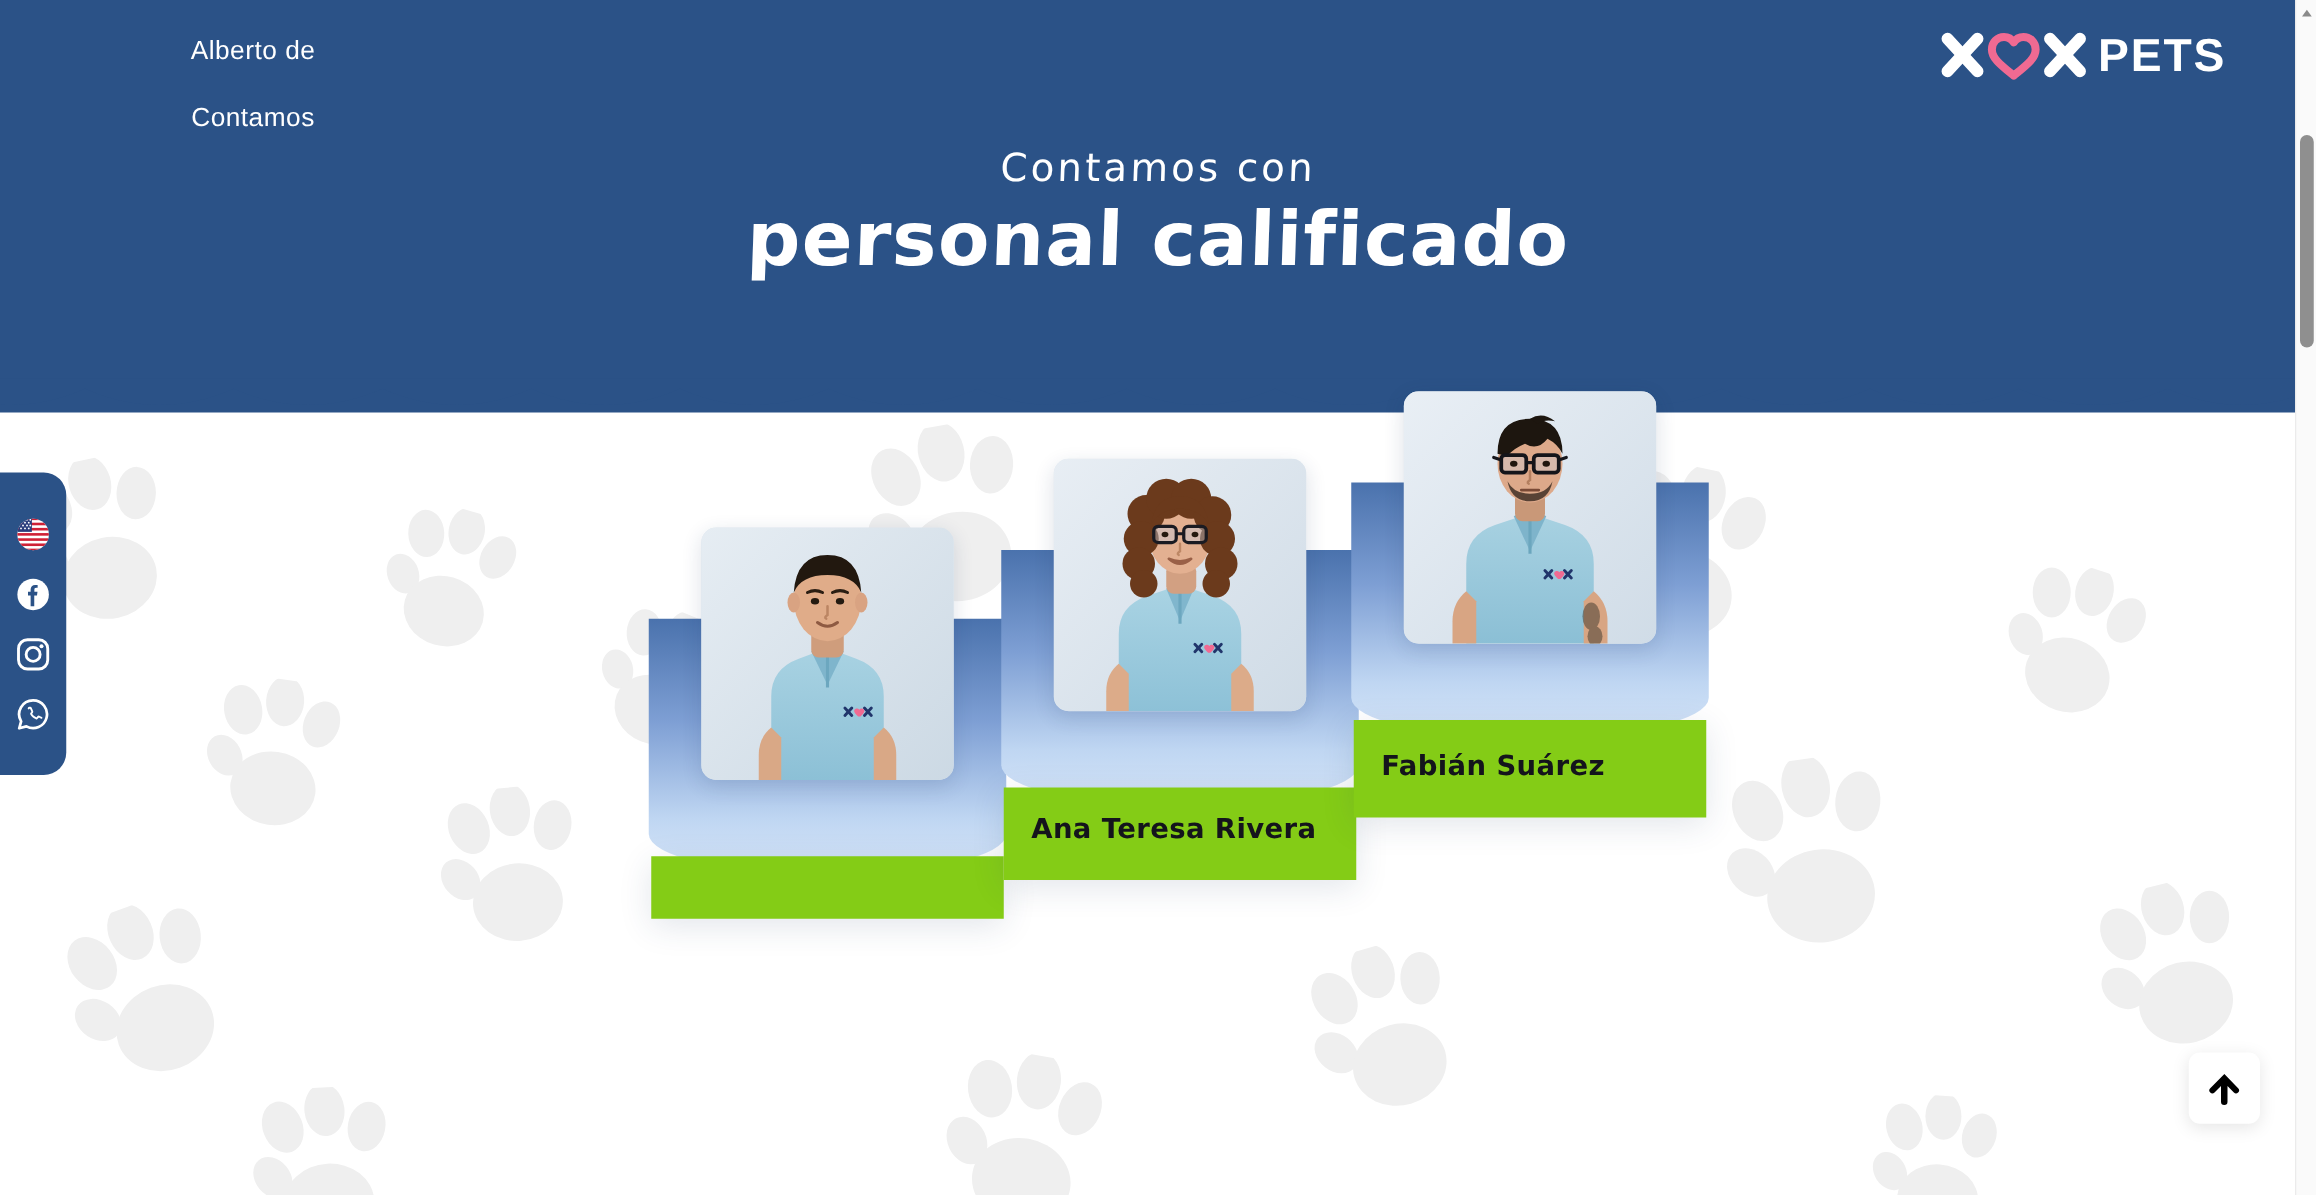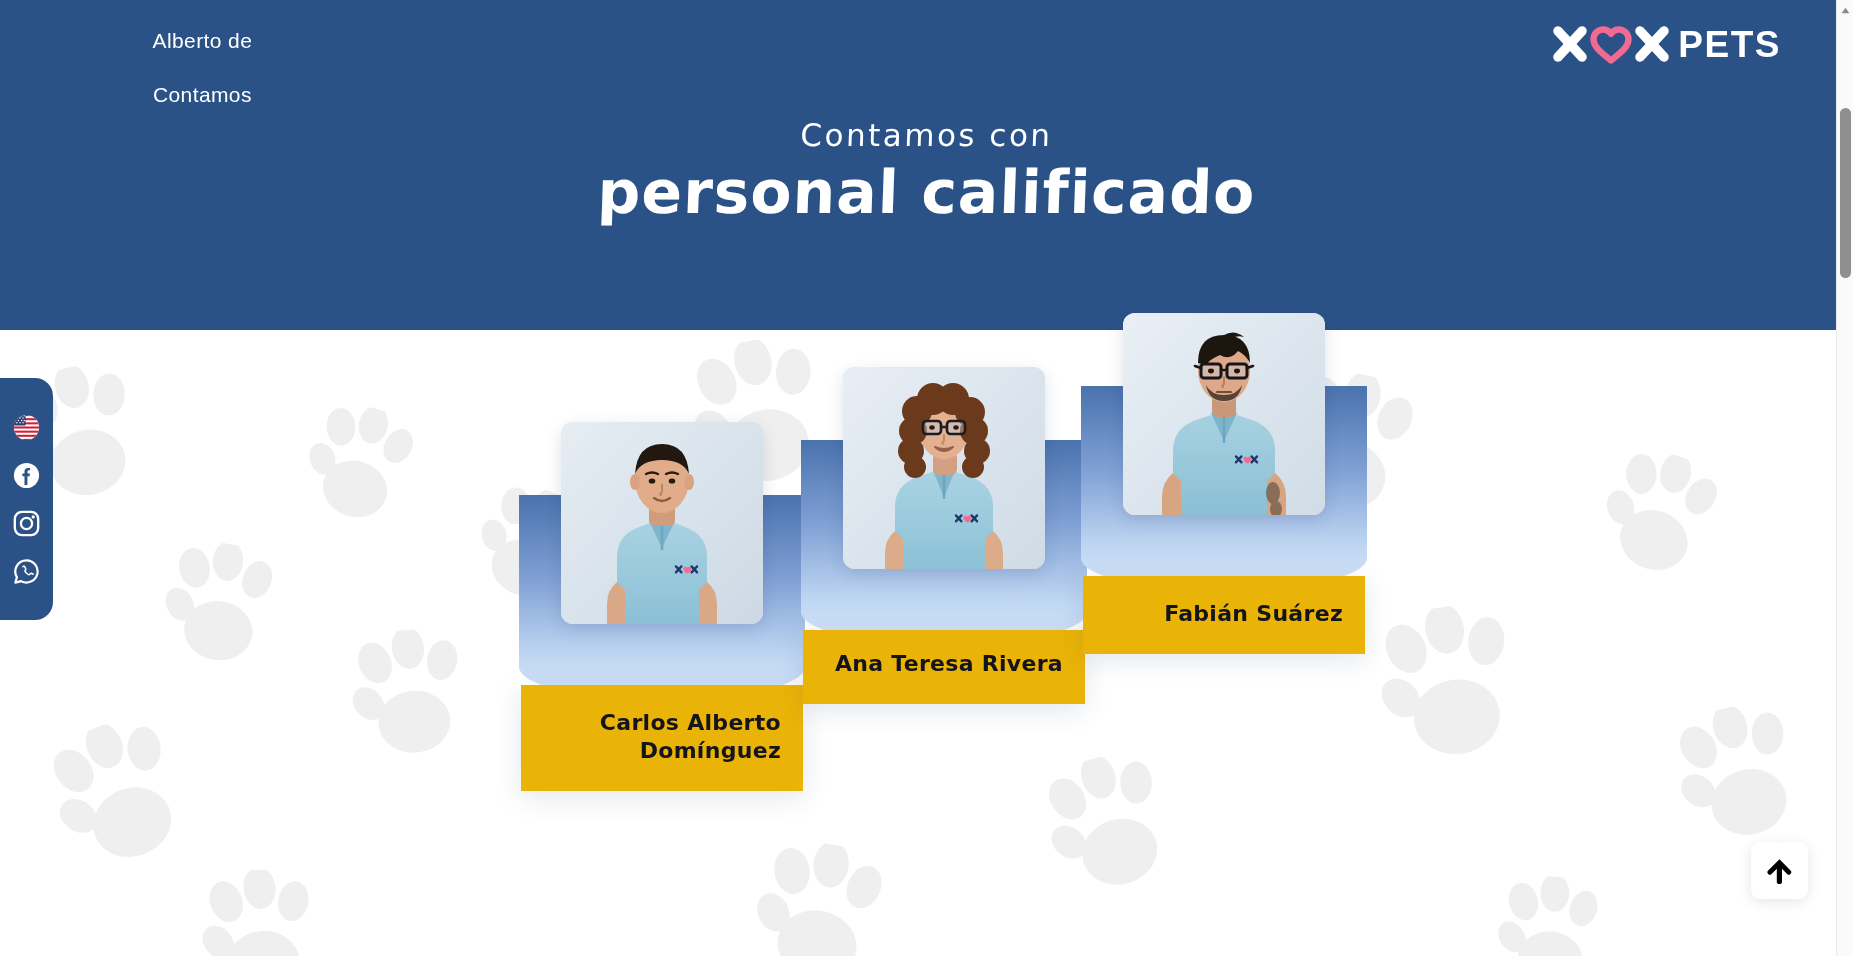--- a/index.html
+++ b/index.html
@@ -190,25 +190,25 @@
     border-bottom-left-radius: 50% 16%;
     border-bottom-right-radius: 50% 16%;
     z-index: 1;
   }
 
   
   .card {
     position: absolute;
     left: 2px;
     width: 282px;
-    background: #eab308;
+    background: #84cc16;
     box-shadow: 0 6px 26px rgba(40,60,100,.13);
     z-index: 2;
     padding: 0 22px 26px 22px;
-    text-align: right;
+    text-align: left;
   }
 
   .member-name {
     font-family: "DejaVu Sans", sans-serif;
     font-size: 22px;
     font-weight: 700;
     color: #14141c;
     letter-spacing: .3px;
     line-height: 1.28;
   }
@@ -622,21 +622,20 @@
               <line x1="2" y1="3" x2="14" y2="16"></line>
                 <line x1="14" y1="3" x2="2" y2="16"></line>
               <line x1="36" y1="3" x2="48" y2="16"></line>
                 <line x1="48" y1="3" x2="36" y2="16"></line>
             </g>
             <path d="M25 18 q-7-6 -7-10 a5 5 0 0 1 9-2 a5 5 0 0 1 9 2 q0 4 -7 10 z" fill="#f06a92"></path>
           </g>
         </svg>
       </div>
       <div class="card" style="top:190px; padding-top:24px;">
-        <div class="member-name">Carlos Alberto Domínguez</div>
       </div>
     </div>
 
     <div class="member" style="left:801px; top:110px;">
       <div class="backdrop" style="top:0; height:205px;"></div>
       <div class="photo" style="left:42px; top:-73px;">
         <svg viewBox="0 0 202 202" xmlns="http://www.w3.org/2000/svg">
           <defs>
             <linearGradient id="bgB" x1="0" y1="0" x2="1" y2="1">
               <stop offset="0%" stop-color="#e8eef4"></stop>

